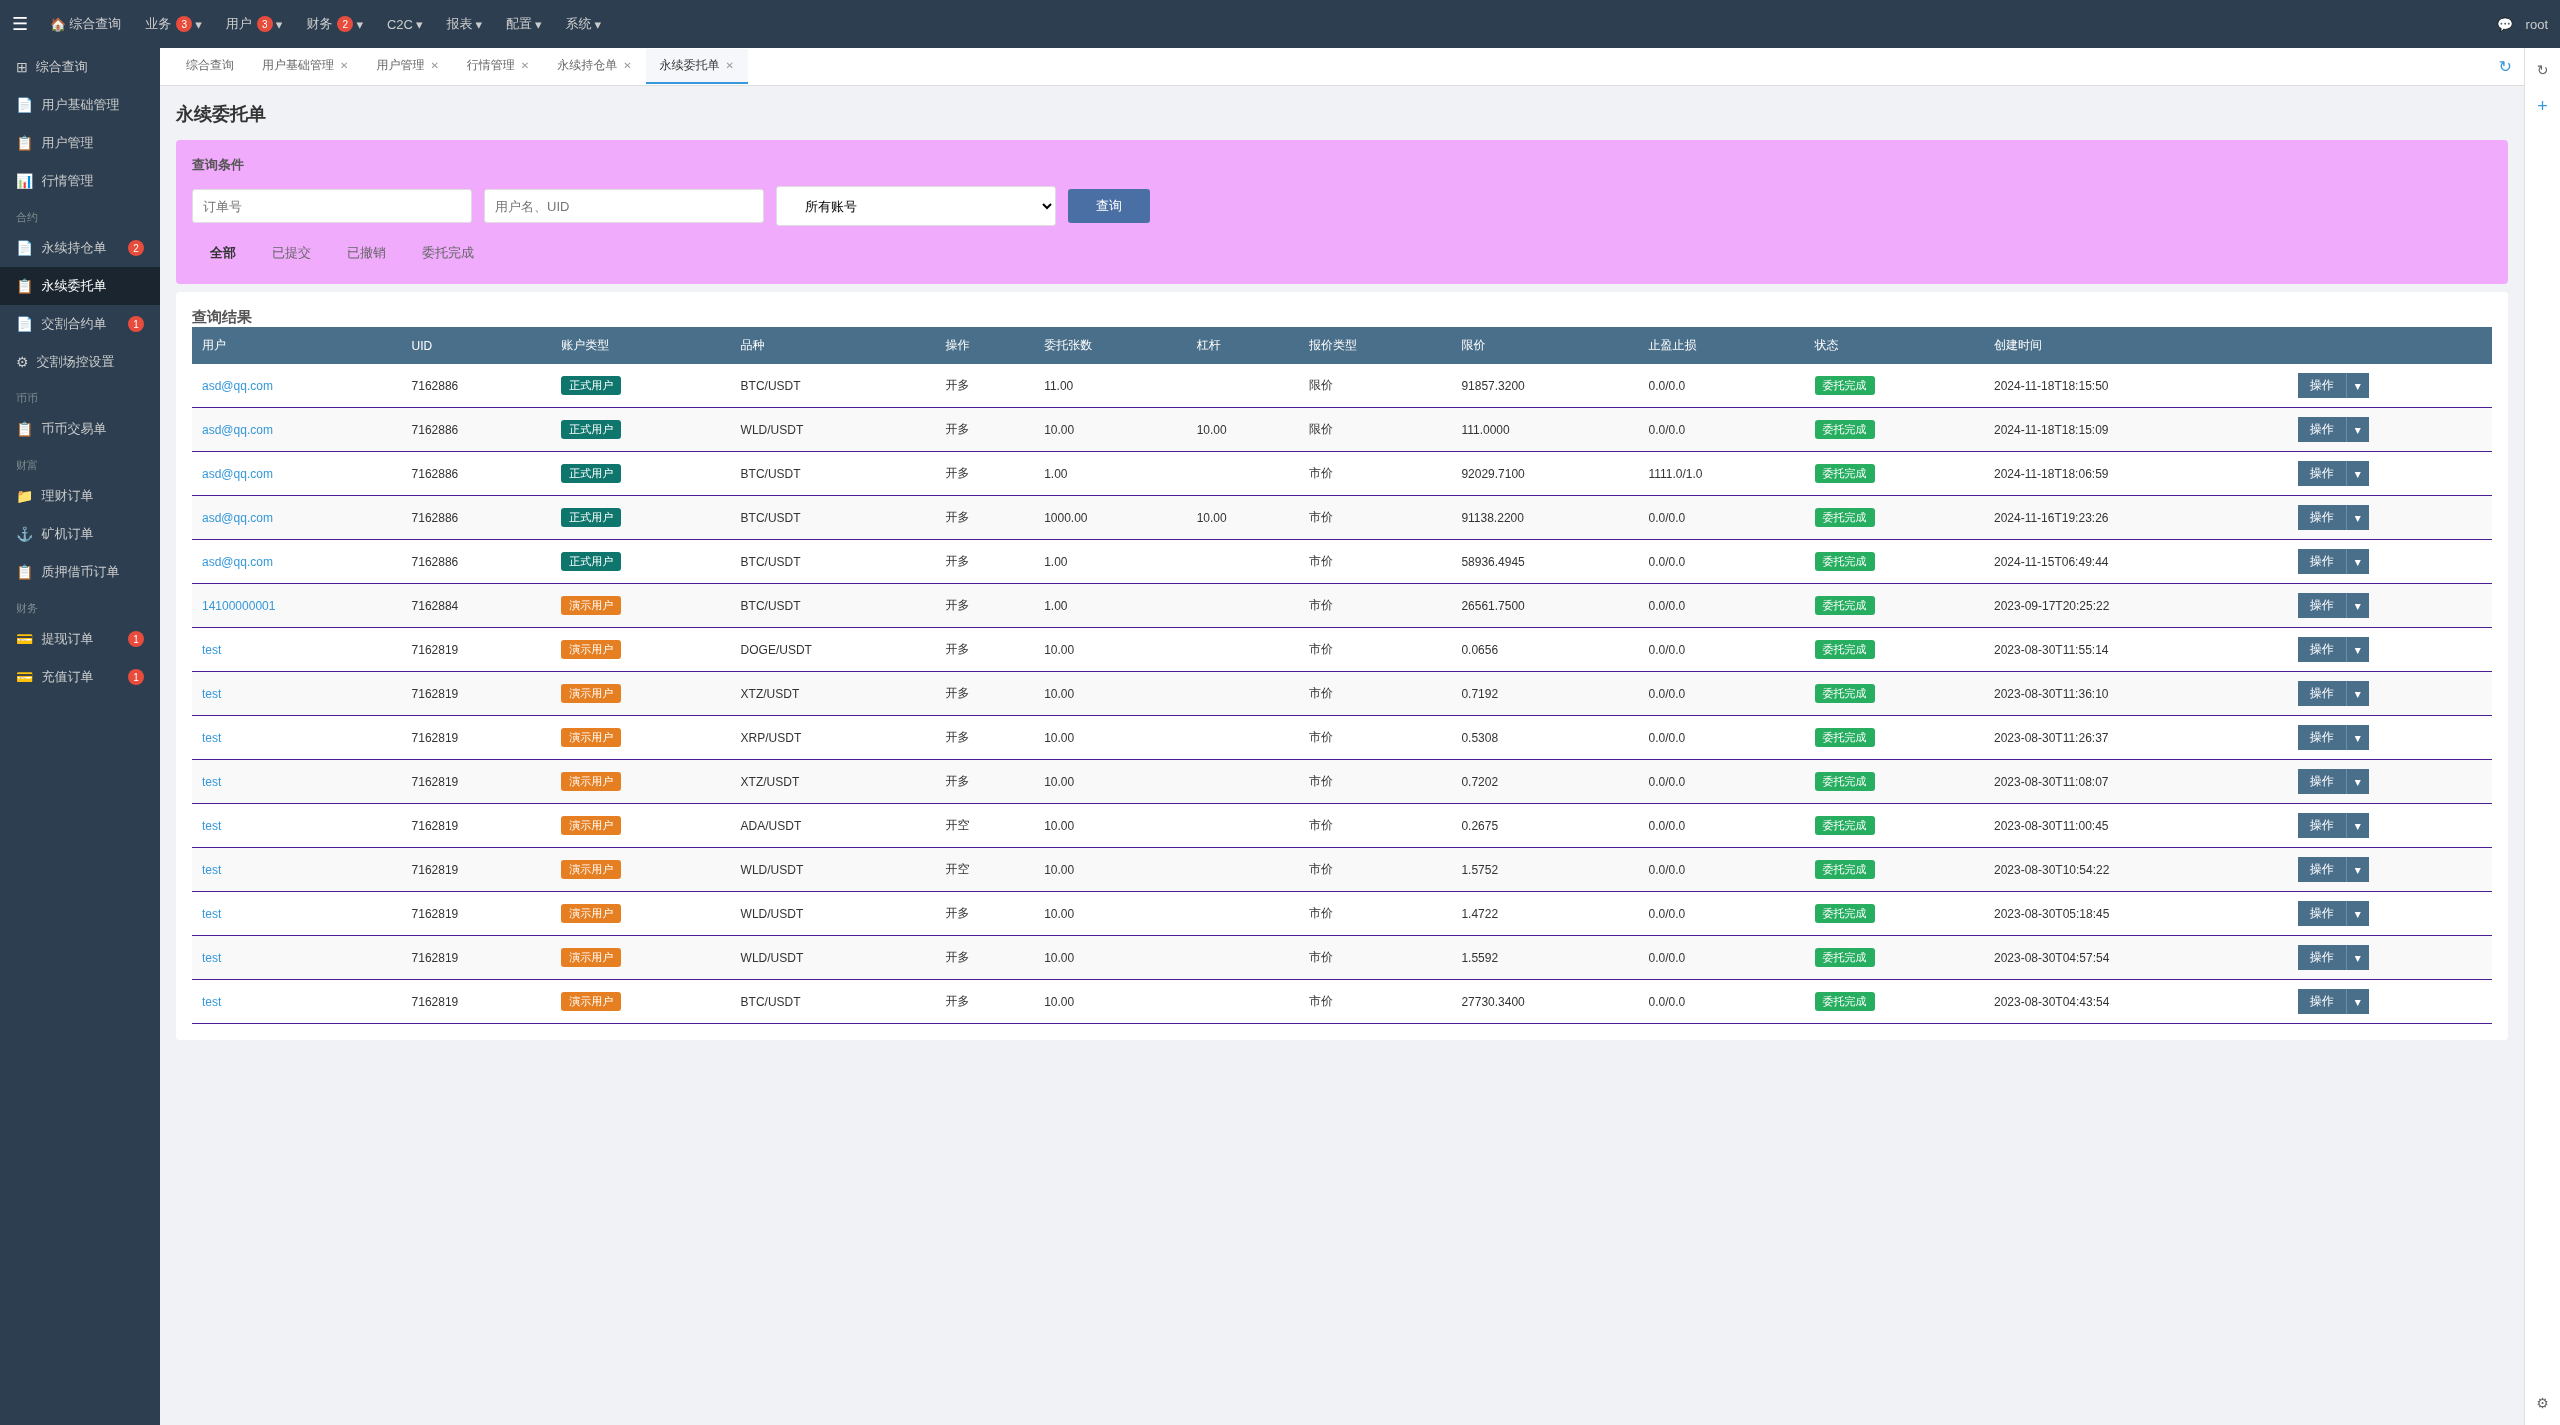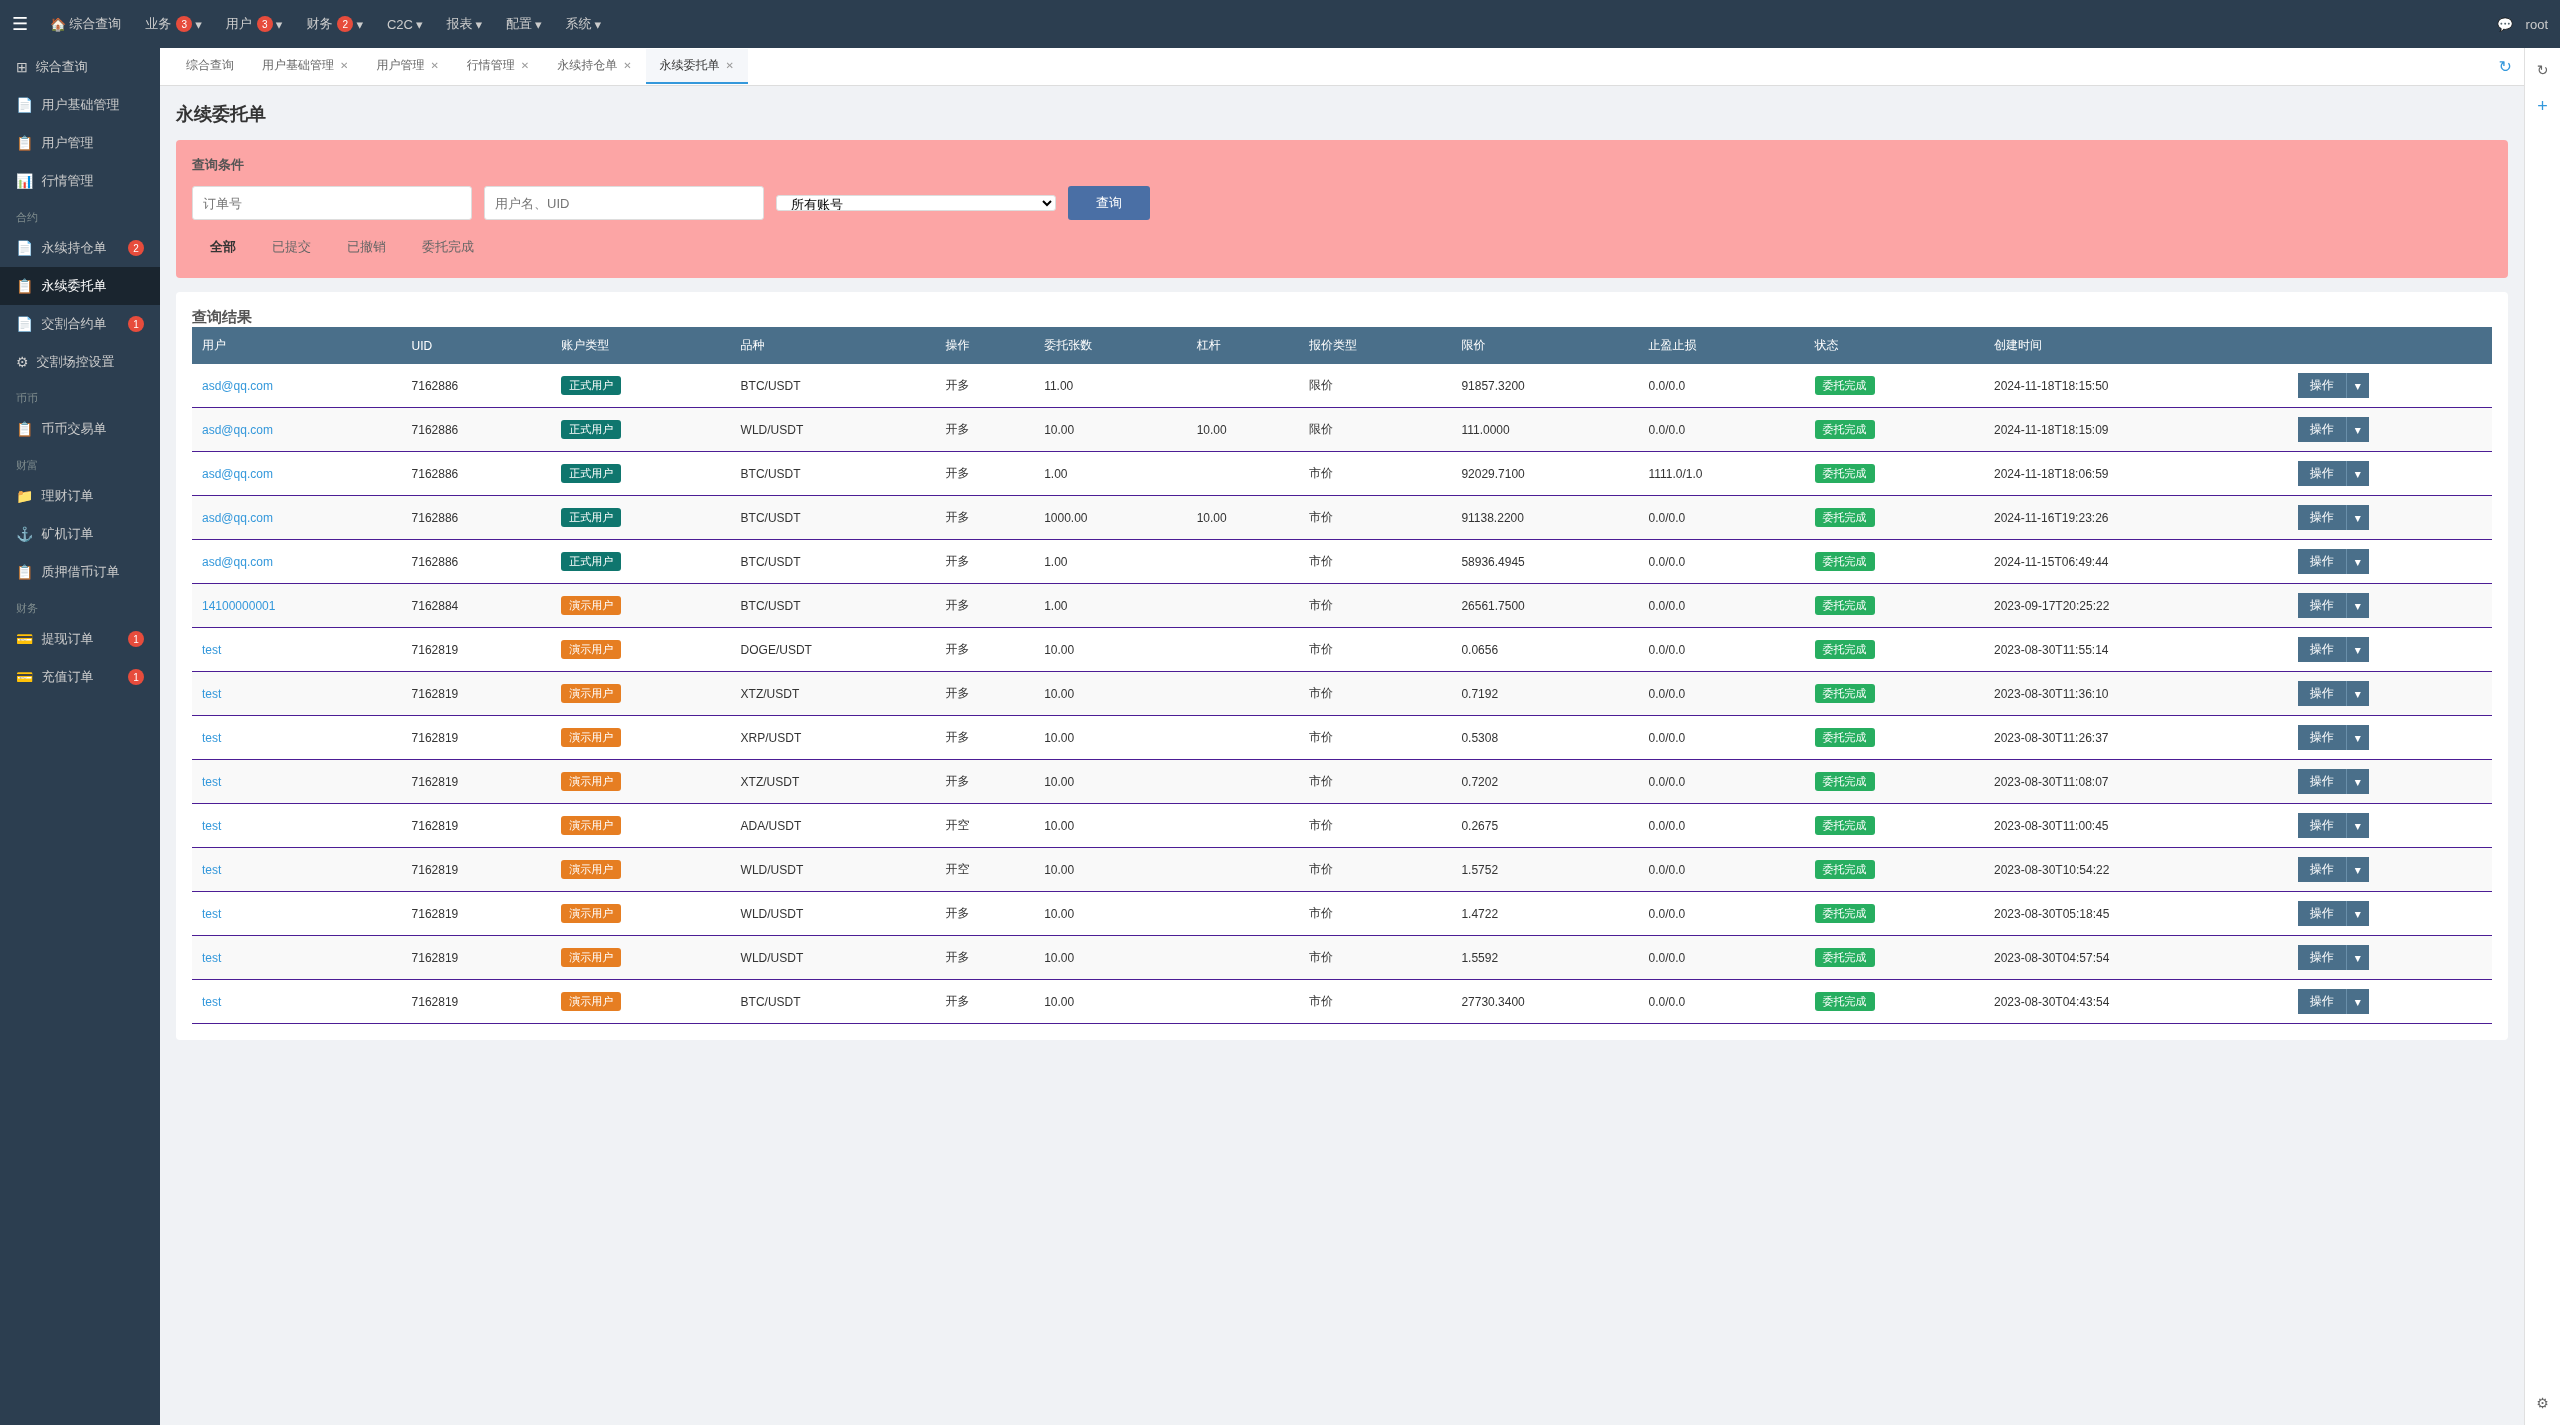--- a/index.html
+++ b/index.html
@@ -32,25 +32,25 @@
     .tab { display: flex; align-items: center; gap: 4px; padding: 8px 14px; cursor: pointer; font-size: 12px; color: #666; border-bottom: 2px solid transparent; white-space: nowrap; }
     .tab.active { color: #333; border-bottom: 2px solid #3498db; background: #f5f7fa; }
     .tab .close-btn { font-size: 10px; color: #999; cursor: pointer; margin-left: 2px; }
     .tab-refresh { margin-left: auto; color: #3498db; cursor: pointer; font-size: 16px; }
 
     
     .page-content { flex: 1; overflow-y: auto; padding: 16px; }
     .page-title { font-size: 18px; font-weight: bold; margin-bottom: 14px; color: #333; }
 
     
-    .search-section { background: #fca5a5; border-radius: 4px; padding: 16px; margin-bottom: 14px; }
+    .search-section { background: #f0abfc; border-radius: 4px; padding: 16px; margin-bottom: 8px; }
     .search-section-title { font-size: 13px; font-weight: bold; margin-bottom: 12px; color: #555; }
     .search-row { display: flex; align-items: center; gap: 12px; margin-bottom: 12px; }
     .search-input { height: 34px; border: 1px solid #ddd; border-radius: 3px; padding: 0 10px; font-size: 13px; outline: none; width: 280px; }
-    .search-select { height: 16px; border: 1px solid #ddd; border-radius: 3px; padding: 0 10px; font-size: 13px; outline: none; width: 280px; background: #fff; cursor: pointer; }
+    .search-select { height: 40px; border: 1px solid #ddd; border-radius: 3px; padding: 0 24px; font-size: 13px; outline: none; width: 280px; background: #fff; cursor: pointer; }
     .search-btn { height: 34px; padding: 8px 28px; background: #4a6fa5; color: #fff; border: none; border-radius: 3px; cursor: pointer; font-size: 13px; }
     .filter-tabs { display: flex; gap: 0; }
     .filter-tab { padding: 6px 18px; font-size: 13px; cursor: pointer; color: #666; border: none; background: none; text-align: right; }
     .filter-tab.active { color: #333; font-weight: bold; }
 
     
     .results-section { background: #fff; border-radius: 4px; padding: 16px; }
     .results-title { font-size: 15px; font-weight: bold; color: #555; }
 
     

